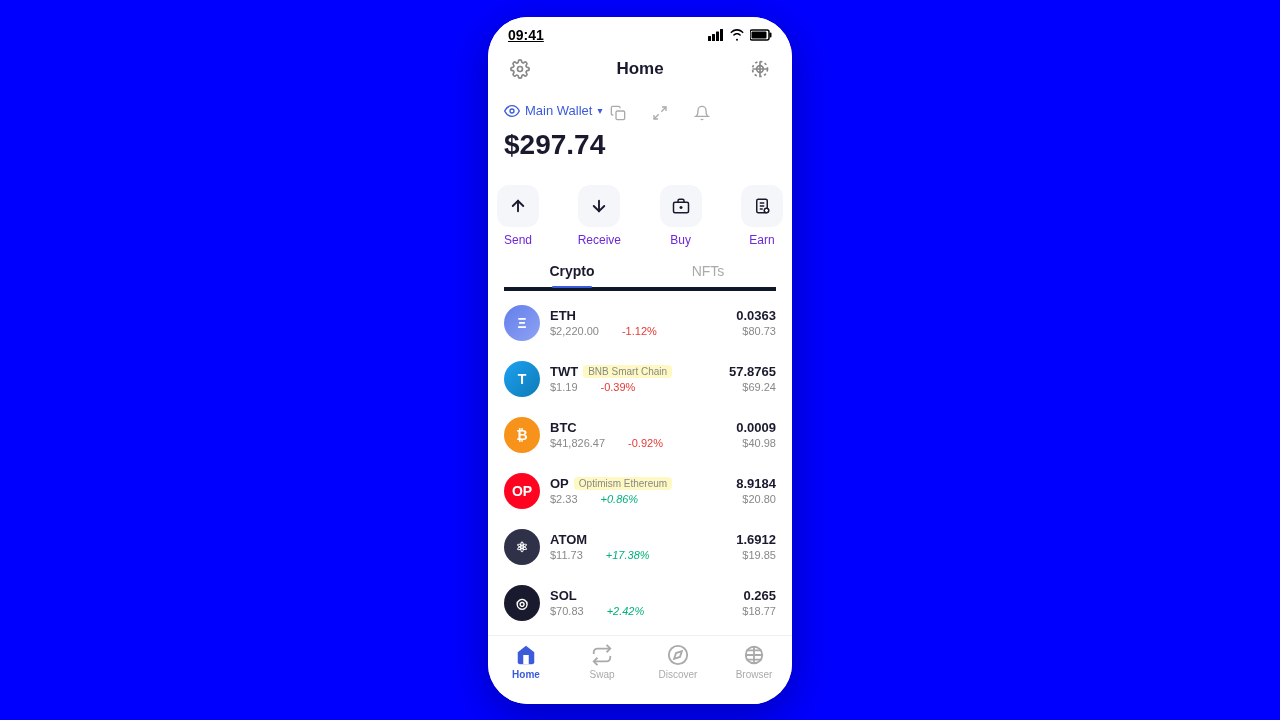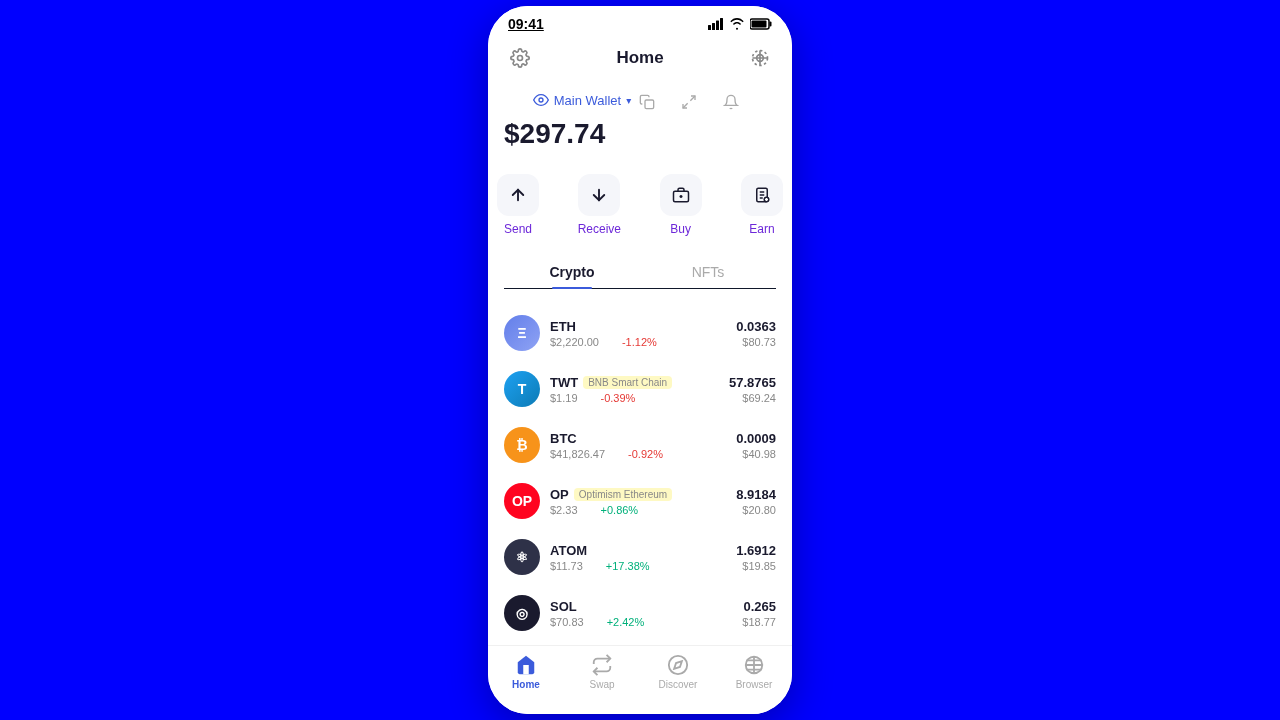--- a/index.html
+++ b/index.html
@@ -104,21 +104,21 @@
       color: #1a1a2e;
       margin-bottom: 8px;
     }
     .wallet-actions {
       display: flex;
       justify-content: space-between;
       padding: 4px 0 8px;
     }
     .wallet-header-row {
       display: flex;
-      justify-content: center;
+      justify-content: flex-start;
       align-items: center;
     }
     .wallet-right-icons {
       display: flex;
       gap: 10px;
       align-items: center;
     }
     .action-btn {
       display: flex;
       flex-direction: column;
@@ -138,22 +138,22 @@
       font-size: 18px;
       color: #1a1a2e;
     }
     .action-label {
       font-size: 12px;
       color: #6d28d9;
       font-weight: 500;
     }
     .tabs {
       display: flex;
-      border-bottom: 1px solid #0f172a;
-      margin: 12px 16px;
+      border-bottom: 4px solid #0f172a;
+      margin: 0 16px;
     }
     .tab {
       flex: 1;
       text-align: center;
       padding: 8px 0;
       font-size: 14px;
       font-weight: 500;
       color: #aaa;
       cursor: pointer;
       position: relative;
@@ -224,20 +224,21 @@
       margin-top: 2px;
     }
     .crypto-price {
       font-size: 11px;
       color: #888;
     }
     .crypto-change-pos {
       font-size: 11px;
       color: #00b07a;
       font-weight: 500;
+      font-style: italic;
     }
     .crypto-change-neg {
       font-size: 11px;
       color: #e53935;
       font-weight: 500;
     }
     .crypto-amounts {
       text-align: right;
     }
     .crypto-amount {

